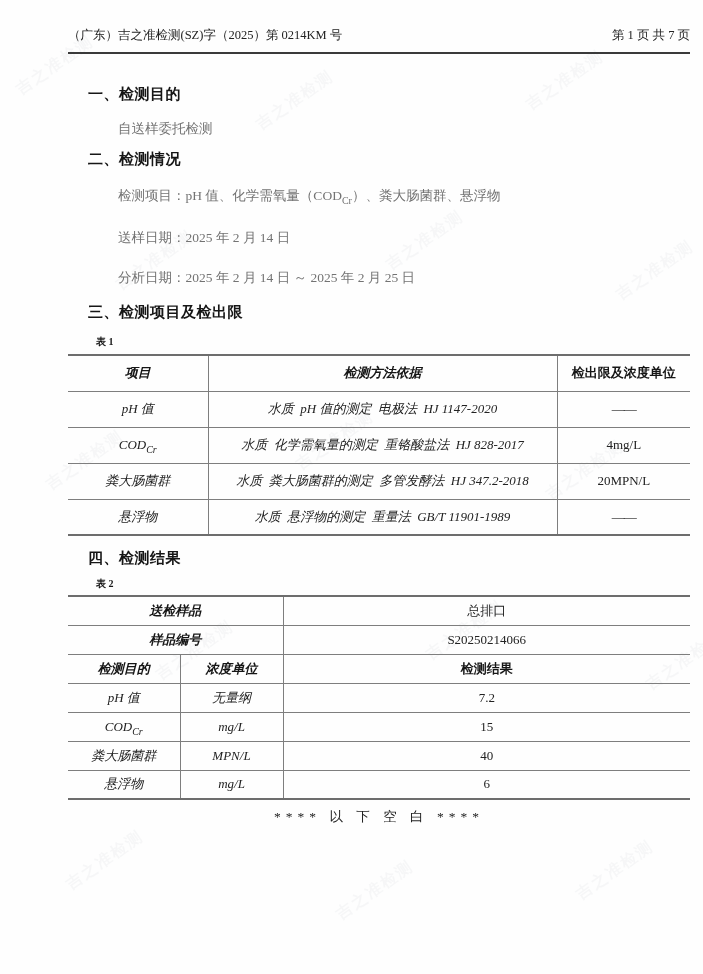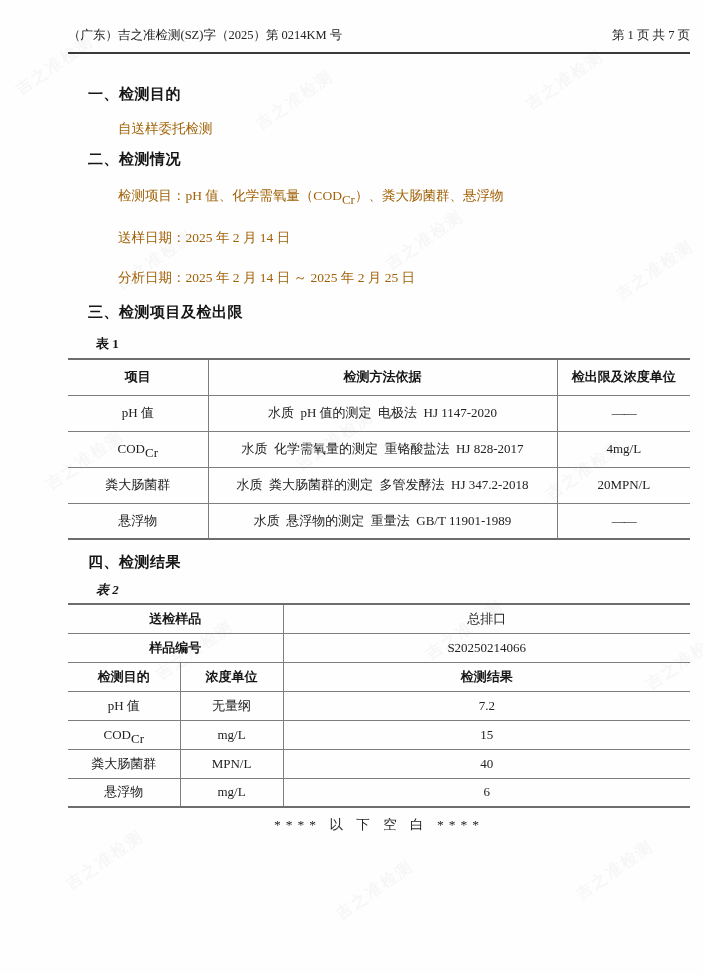--- a/index.html
+++ b/index.html
@@ -24,46 +24,46 @@
     border-bottom:2px solid #3a3a3a;
     font-size:12.5px;color:#222;
   }
   
   .sec-heading{
     margin:0;margin-left:20px;font-size:15px;font-weight:bold;
     letter-spacing:.5px;line-height:17px;color:#161616;
   }
   .body-line{
     margin:0;margin-left:50px;font-size:13.5px;line-height:16px;
-    white-space:pre-wrap;color:#a16207;
+    white-space:pre-wrap;color:#737373;
   }
   .h-s1{margin-top:32px;}
   .p-purpose{margin-top:18px;}
   .h-s2{margin-top:14px;}
   .p-items{margin-top:20px;}
   .p-sample{margin-top:26px;}
   .p-analysis{margin-top:24px;}
   .h-s3{margin-top:18px;}
   .h-s4{margin-top:14px;}
-  .tbl-caption{margin:14px 0 5px 28px;font-size:13px;font-weight:bold;color:#161616;}
-  .tbl-caption.c2{margin-top:10px;margin-bottom:4px;font-style:italic;}
-  sub{font-size:13px;line-height:0;}
+  .tbl-caption{margin:14px 0 5px 28px;font-size:10px;font-weight:bold;color:#161616;}
+  .tbl-caption.c2{margin-top:10px;margin-bottom:4px;}
+  sub{font-size:10px;line-height:0;}
   
   table{
     border-collapse:collapse;width:622px;table-layout:fixed;
     font-size:13px;color:#222;
     border-top:2px solid #6d6d6d;border-bottom:2px solid #6d6d6d;
   }
   td,th{
     text-align:center;vertical-align:middle;padding:2px 4px;
     font-weight:normal;white-space:pre-wrap;overflow:hidden;
   }
   tr{border-bottom:1.5px solid #7e7e7e;}
   tr:last-child{border-bottom:none;}
-  td:not(:last-child),th:not(:last-child){border-right:1.5px solid #7e7e7e;}
+  td:not(:last-child),th:not(:last-child){border-right:1.5px solid #7e7e7e;font-style:italic;}
   th{font-weight:bold;color:#161616;}
   .t1 tr{height:36px;}
   .t2 tr{height:29px;}
   .dash{letter-spacing:-1px;}
   
   .blank-note{
     margin:8px 0 0 0;text-align:center;font-size:13.5px;color:#222;
     letter-spacing:5px;white-space:pre-wrap;
   }
 </style>

